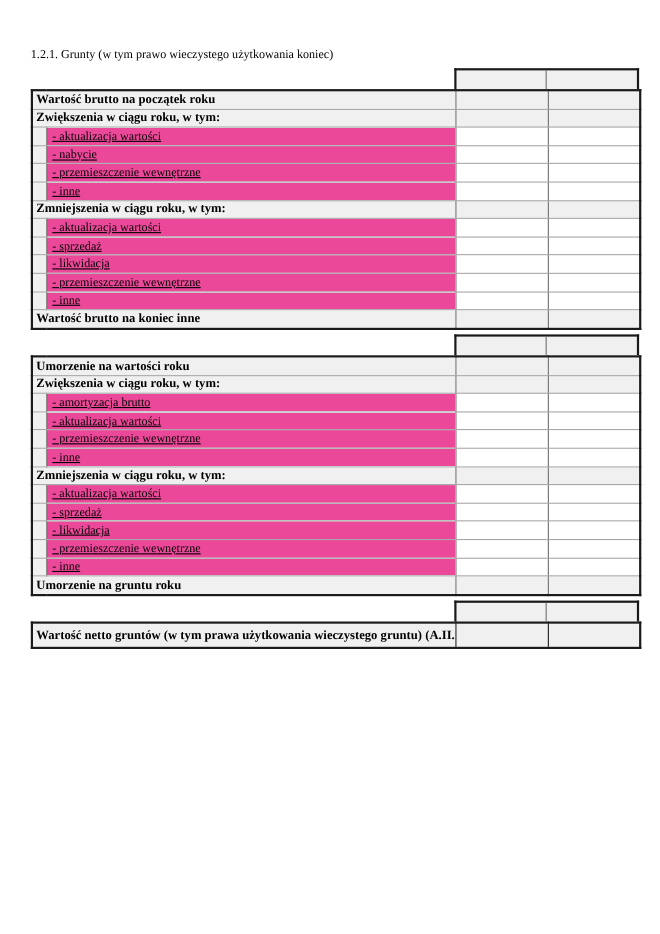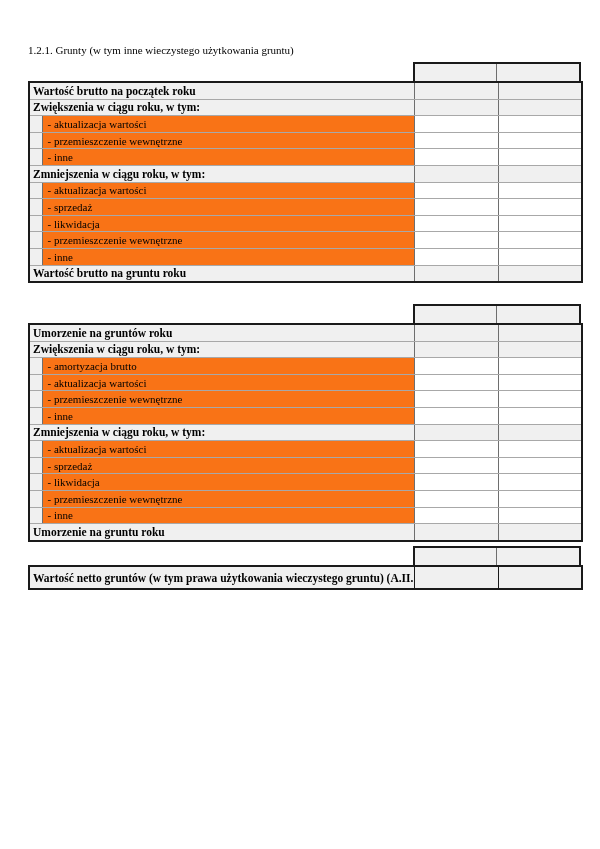--- a/index.html
+++ b/index.html
@@ -46,42 +46,42 @@
     overflow: hidden; white-space: nowrap;
     box-sizing: content-box;
   }
   col.c-ind { width: 13px; }
   col.c-lab { width: 372px; }
   col.c-val { width: 84px; }
 
   tr.sec td { background: #f0f0f0; }
   tr.sec td.lab { font-weight: bold; font-size: 11.5px; }
   td.ind { background: #f0f0f0; padding: 0; }
-  tr.sub td.lab { padding-left: 5px; background: #f97316; }
+  tr.sub td.lab { padding-left: 5px; background: #ec4899; text-decoration: underline; }
   tr.sub td.val { background: #ffffff; }
 
   
   table.net-grid {
     border-collapse: collapse; table-layout: fixed;
     width: 553px; border: 2px solid #1a1a1a;
   }
   table.net-grid td {
     height: 21px; vertical-align: middle;
     background: #f0f0f0;
     border: 1px solid #1a1a1a;
     font-size: 11.5px; line-height: 12px;
     padding: 0 2px 0 3px;
     overflow: hidden; white-space: nowrap;
   }
   table.net-grid td.lab { font-weight: bold; }
 </style>
 </head>
 <body>
 
-<div class="doc-title">1.2.1. Grunty (w tym inne wieczystego użytkowania gruntu)</div>
+<div class="doc-title">1.2.1. Grunty (w tym prawo wieczystego użytkowania koniec)</div>
 
 <div class="block block-gross">
   <div class="hdr">
     <div class="hcell"></div>
     <div class="hcell"></div>
   </div>
   <table class="grid">
     <colgroup>
         <col class="c-ind">
         <col class="c-lab">
@@ -100,20 +100,26 @@
         <td class="val"></td>
       </tr>
       <tr class="sub">
         <td class="ind"></td>
         <td class="lab">- aktualizacja wartości</td>
         <td class="val"></td>
         <td class="val"></td>
       </tr>
       <tr class="sub">
         <td class="ind"></td>
+        <td class="lab">- nabycie</td>
+        <td class="val"></td>
+        <td class="val"></td>
+      </tr>
+      <tr class="sub">
+        <td class="ind"></td>
         <td class="lab">- przemieszczenie wewnętrzne</td>
         <td class="val"></td>
         <td class="val"></td>
       </tr>
       <tr class="sub">
         <td class="ind"></td>
         <td class="lab">- inne</td>
         <td class="val"></td>
         <td class="val"></td>
       </tr>
@@ -146,21 +152,21 @@
         <td class="val"></td>
         <td class="val"></td>
       </tr>
       <tr class="sub">
         <td class="ind"></td>
         <td class="lab">- inne</td>
         <td class="val"></td>
         <td class="val"></td>
       </tr>
       <tr class="sec">
-        <td class="lab" colspan="2">Wartość brutto na gruntu roku</td>
+        <td class="lab" colspan="2">Wartość brutto na koniec inne</td>
         <td class="val"></td>
         <td class="val"></td>
       </tr>
     </tbody>
   </table>
 </div>
 
 <div class="block block-amort">
   <div class="hdr">
     <div class="hcell"></div>
@@ -168,21 +174,21 @@
   </div>
   <table class="grid">
     <colgroup>
         <col class="c-ind">
         <col class="c-lab">
         <col class="c-val">
         <col class="c-val">
       </colgroup>
     <tbody>
       <tr class="sec">
-        <td class="lab" colspan="2">Umorzenie na gruntów roku</td>
+        <td class="lab" colspan="2">Umorzenie na wartości roku</td>
         <td class="val"></td>
         <td class="val"></td>
       </tr>
       <tr class="sec">
         <td class="lab" colspan="2">Zwiększenia w ciągu roku, w tym:</td>
         <td class="val"></td>
         <td class="val"></td>
       </tr>
       <tr class="sub">
         <td class="ind"></td>

